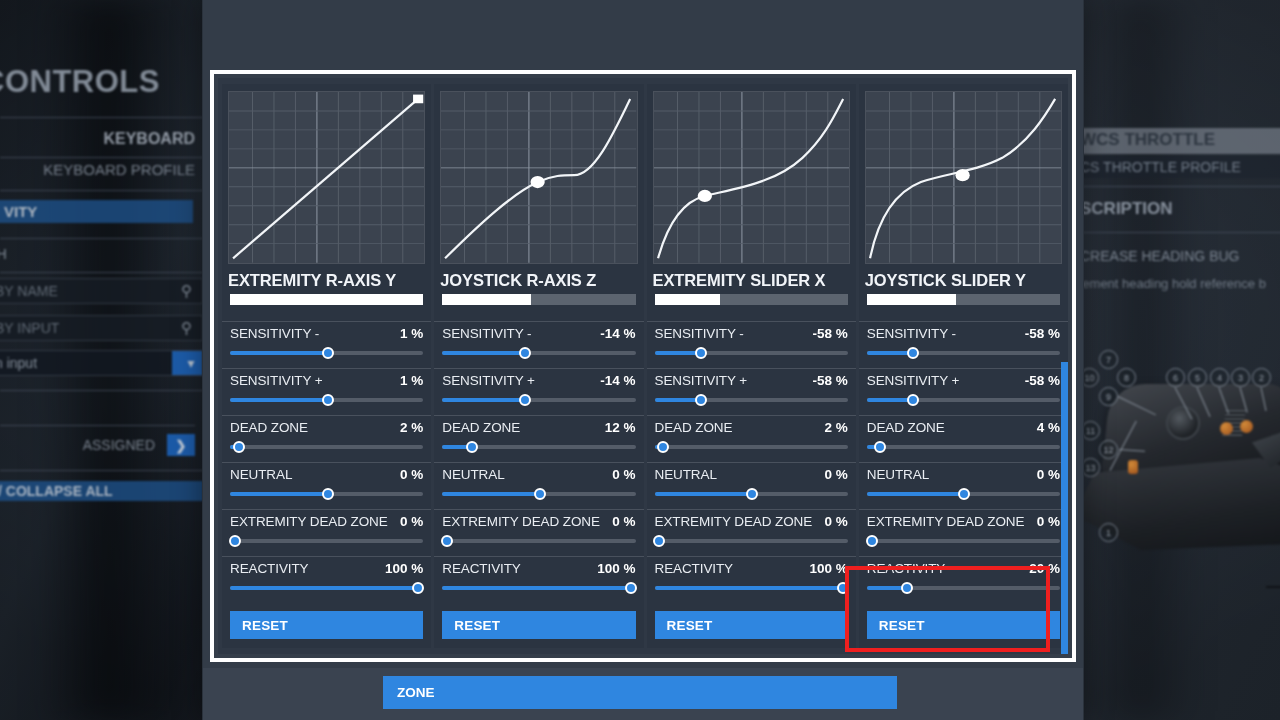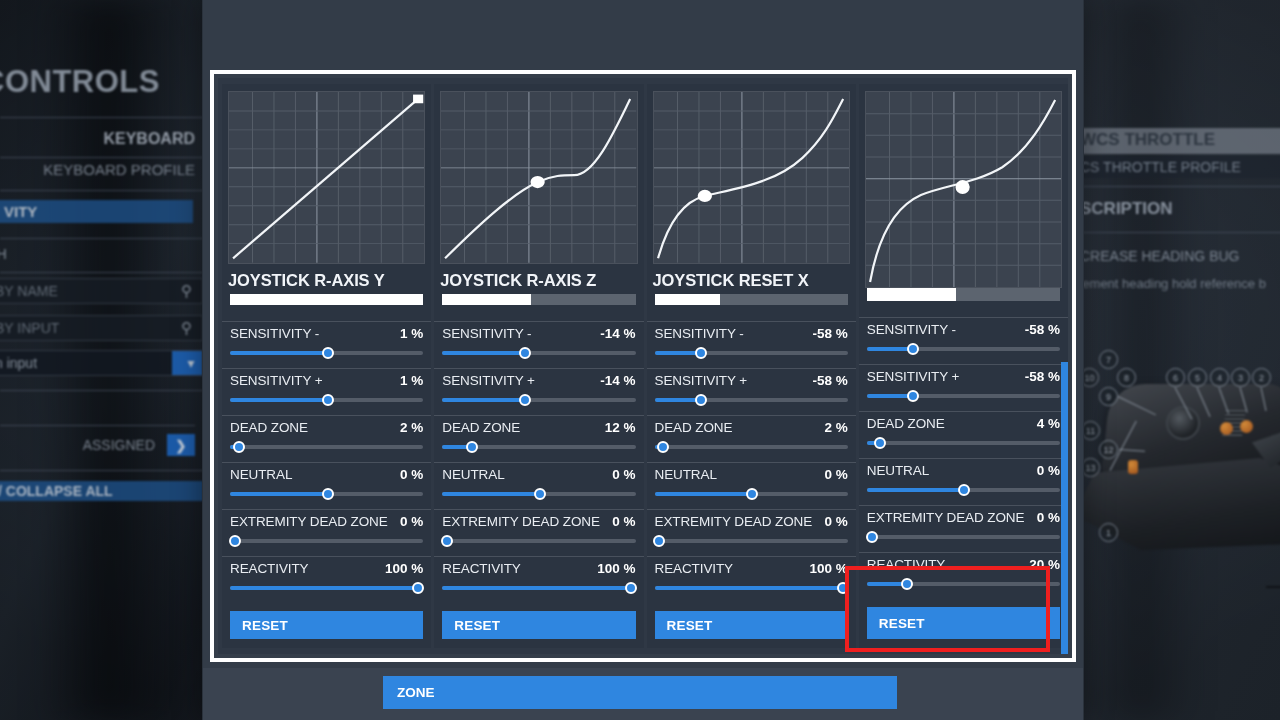--- a/index.html
+++ b/index.html
@@ -409,21 +409,21 @@
                 <line x1="0" y1="65.66666666666667" x2="192" y2="65.66666666666667" stroke="#555d68" stroke-width="1"></line>
                 <line x1="0" y1="87.55555555555556" x2="192" y2="87.55555555555556" stroke="#8e97a3" stroke-width="1"></line>
                 <line x1="0" y1="109.44444444444444" x2="192" y2="109.44444444444444" stroke="#555d68" stroke-width="1"></line>
                 <line x1="0" y1="131.33333333333334" x2="192" y2="131.33333333333334" stroke="#555d68" stroke-width="1"></line>
                 <line x1="0" y1="153.22222222222223" x2="192" y2="153.22222222222223" stroke="#555d68" stroke-width="1"></line>
                 <line x1="0" y1="175.11111111111111" x2="192" y2="175.11111111111111" stroke="#555d68" stroke-width="1"></line>
       <path d="M 4 192 L 186 8" fill="none" stroke="#f2f5f8" stroke-width="2.2" vector-effect="non-scaling-stroke"></path>
       <rect x="181" y="3" width="10" height="10" fill="#ffffff"></rect>
     </svg>
             </div>
-            <div class="axis-name">JOYSTICK R-AXIS Y</div>
+            <div class="axis-name">EXTREMITY R-AXIS Y</div>
             <div class="level-bar">
               <i style="width:100%"></i>
             </div>
             <div class="rows">
               <div class="prow">
       <div class="prow-top">
         <div class="prow-label">SENSITIVITY -</div>
         <div class="prow-value">1 %</div>
       </div>
       <div class="slider">
@@ -603,21 +603,21 @@
                 <line x1="0" y1="65.66666666666667" x2="192" y2="65.66666666666667" stroke="#555d68" stroke-width="1"></line>
                 <line x1="0" y1="87.55555555555556" x2="192" y2="87.55555555555556" stroke="#8e97a3" stroke-width="1"></line>
                 <line x1="0" y1="109.44444444444444" x2="192" y2="109.44444444444444" stroke="#555d68" stroke-width="1"></line>
                 <line x1="0" y1="131.33333333333334" x2="192" y2="131.33333333333334" stroke="#555d68" stroke-width="1"></line>
                 <line x1="0" y1="153.22222222222223" x2="192" y2="153.22222222222223" stroke="#555d68" stroke-width="1"></line>
                 <line x1="0" y1="175.11111111111111" x2="192" y2="175.11111111111111" stroke="#555d68" stroke-width="1"></line>
       <path d="M 4 192 C 14 150, 30 126, 50 120 C 86 110, 120 104, 146 76 C 168 52, 178 26, 186 8" fill="none" stroke="#f2f5f8" stroke-width="2.2" vector-effect="non-scaling-stroke"></path>
       <circle cx="50" cy="120" r="7" fill="#ffffff"></circle>
     </svg>
             </div>
-            <div class="axis-name">JOYSTICK RESET X</div>
+            <div class="axis-name">EXTREMITY SLIDER X</div>
             <div class="level-bar">
               <i style="width:34%"></i>
             </div>
             <div class="rows">
               <div class="prow">
       <div class="prow-top">
         <div class="prow-label">SENSITIVITY -</div>
         <div class="prow-value">-58 %</div>
       </div>
       <div class="slider">
@@ -700,20 +700,21 @@
                 <line x1="0" y1="65.66666666666667" x2="192" y2="65.66666666666667" stroke="#555d68" stroke-width="1"></line>
                 <line x1="0" y1="87.55555555555556" x2="192" y2="87.55555555555556" stroke="#8e97a3" stroke-width="1"></line>
                 <line x1="0" y1="109.44444444444444" x2="192" y2="109.44444444444444" stroke="#555d68" stroke-width="1"></line>
                 <line x1="0" y1="131.33333333333334" x2="192" y2="131.33333333333334" stroke="#555d68" stroke-width="1"></line>
                 <line x1="0" y1="153.22222222222223" x2="192" y2="153.22222222222223" stroke="#555d68" stroke-width="1"></line>
                 <line x1="0" y1="175.11111111111111" x2="192" y2="175.11111111111111" stroke="#555d68" stroke-width="1"></line>
       <path d="M 4 192 C 12 146, 28 116, 54 104 C 78 94, 108 92, 134 76 C 160 58, 176 28, 186 8" fill="none" stroke="#f2f5f8" stroke-width="2.2" vector-effect="non-scaling-stroke"></path>
       <circle cx="95" cy="96" r="7" fill="#ffffff"></circle>
     </svg>
             </div>
+            <div class="axis-name">JOYSTICK SLIDER Y</div>
             <div class="level-bar">
               <i style="width:46%"></i>
             </div>
             <div class="rows">
               <div class="prow">
       <div class="prow-top">
         <div class="prow-label">SENSITIVITY -</div>
         <div class="prow-value">-58 %</div>
       </div>
       <div class="slider">

